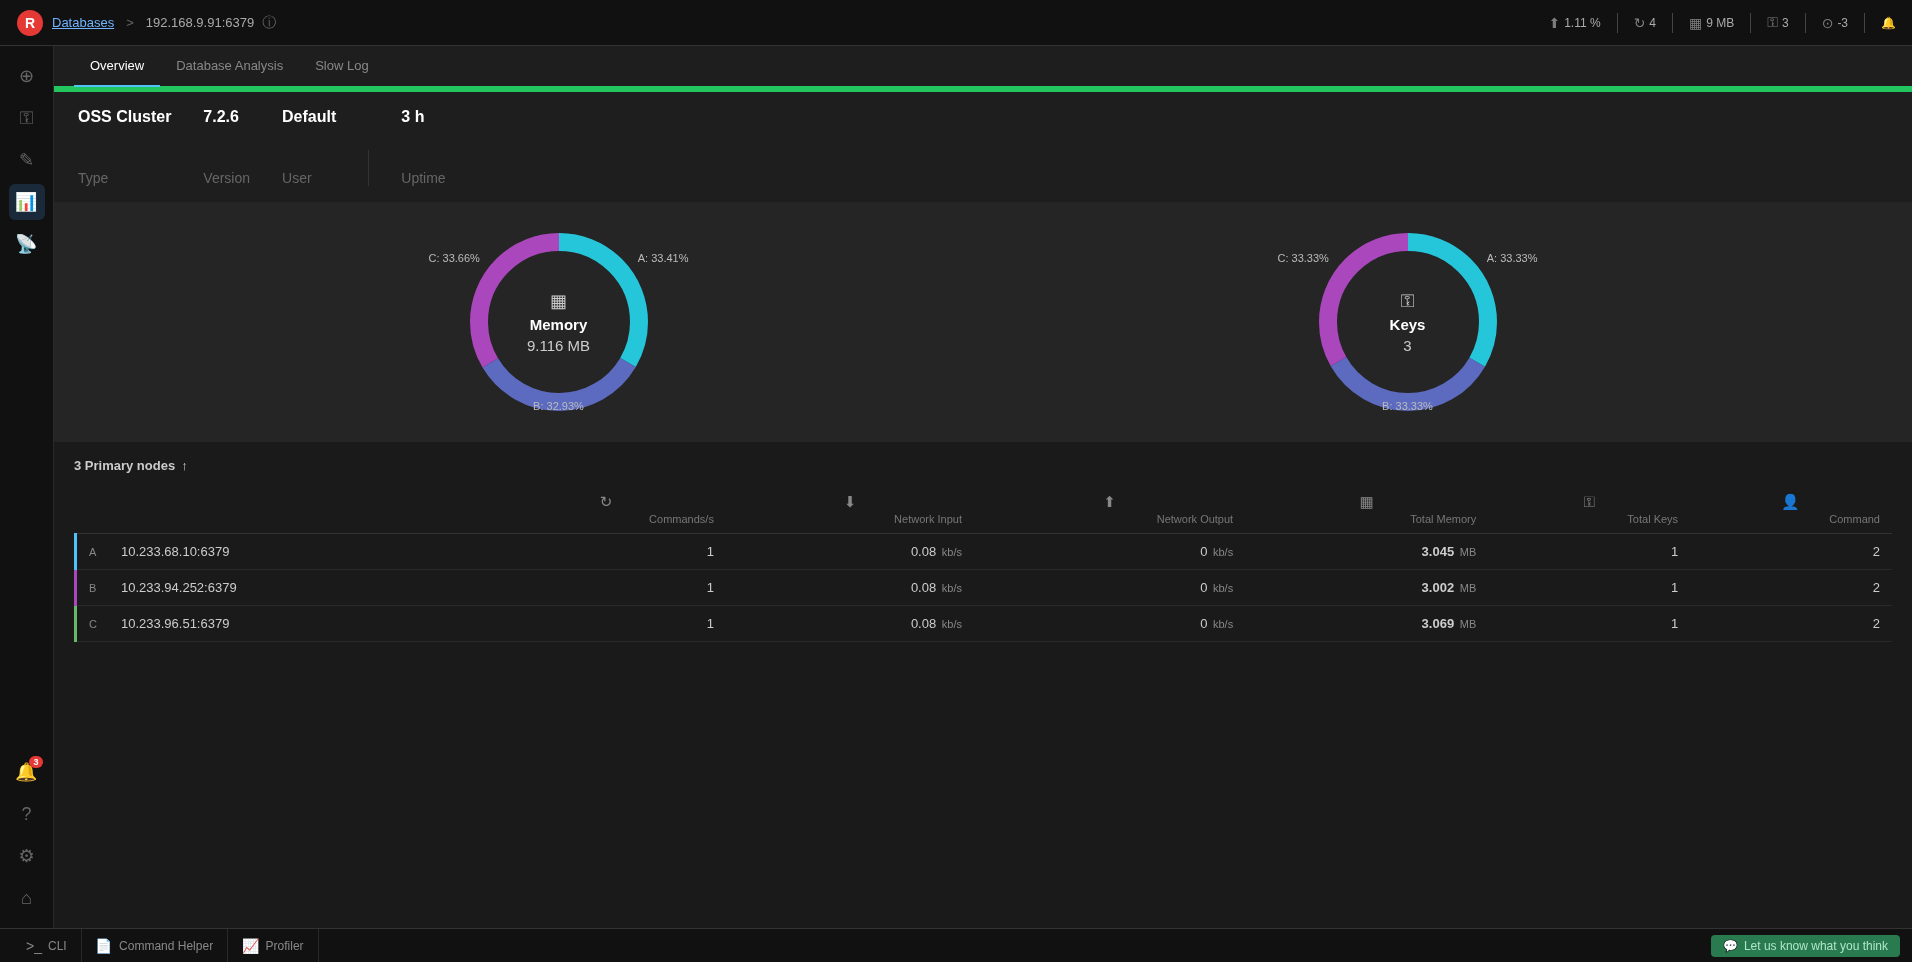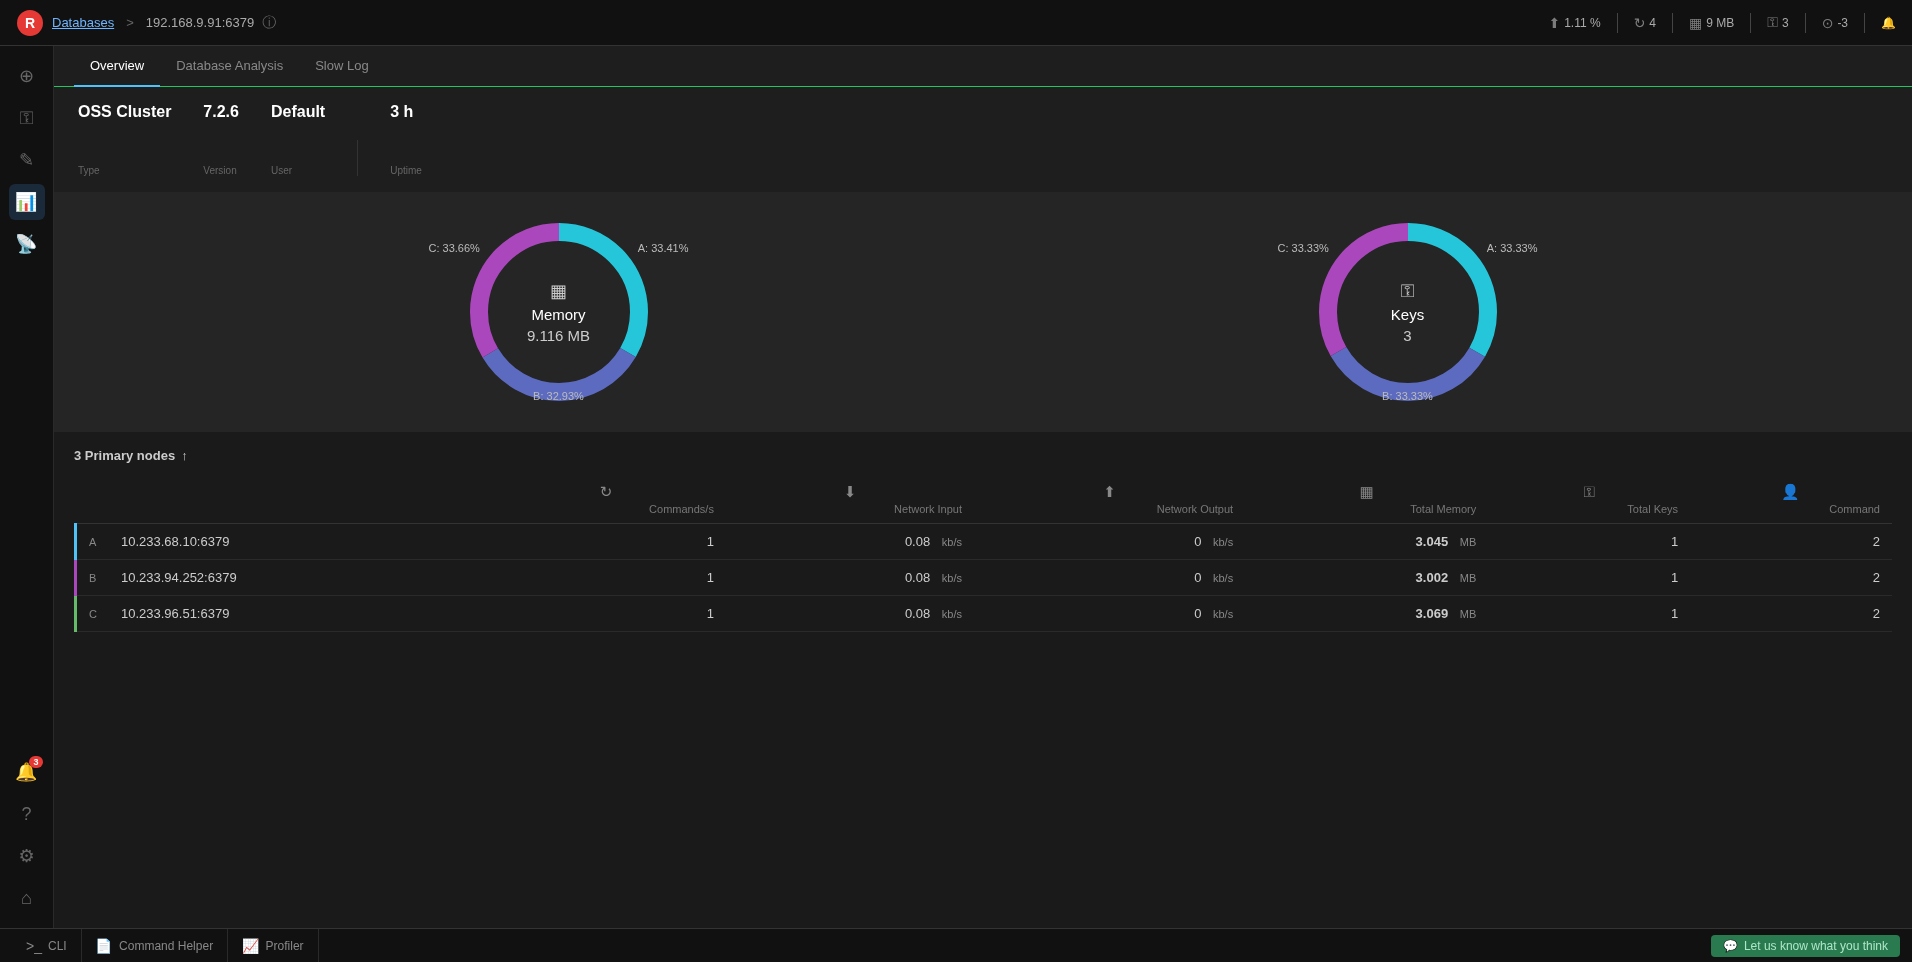--- a/index.html
+++ b/index.html
@@ -135,21 +135,21 @@
       display: flex;
       flex-direction: column;
     }
 
     
     .tabs-bar {
       background: #1e1e1e;
       padding: 0 20px;
       display: flex;
       gap: 0;
-      border-bottom: 1px solid #22c55e;
+      border-bottom: 6px solid #22c55e;
       flex-shrink: 0;
       align-items: center;
     }
     .tab {
       padding: 12px 16px;
       cursor: pointer;
       color: #888;
       font-size: 13px;
       border-bottom: 2px solid transparent;
       margin-bottom: -1px;
@@ -163,21 +163,21 @@
     .info-row {
       display: flex;
       align-items: flex-end;
       gap: 32px;
       padding: 16px 24px;
       background: #1e1e1e;
       flex-shrink: 0;
     }
     .info-item { display: flex; flex-direction: column; gap: 2px; }
     .info-value { font-size: 16px; font-weight: 600; color: #fff; }
-    .info-label { font-size: 10px; color: #666; margin-top: 42px; }
+    .info-label { font-size: 14px; color: #666; margin-top: 42px; }
     .info-divider { width: 1px; height: 36px; background: #333; }
 
     
     .charts-section {
       background: #252525;
       margin: 0;
       padding: 20px 80px;
       display: flex;
       align-items: center;
       justify-content: space-around;
@@ -202,21 +202,21 @@
       top: 50%;
       left: 50%;
       transform: translate(-50%, -50%);
       text-align: center;
       display: flex;
       flex-direction: column;
       align-items: center;
       gap: 4px;
     }
     .donut-center-icon { font-size: 18px; color: #ccc; }
-    .donut-center-title { font-size: 15px; font-weight: 400; color: #fff; }
+    .donut-center-title { font-size: 15px; font-weight: 700; color: #fff; }
     .donut-center-value { font-size: 15px; color: #ccc; }
 
     .donut-label {
       position: absolute;
       font-size: 11px;
       color: #bbb;
     }
     .label-a { top: 30px; right: -30px; }
     .label-b { bottom: 10px; left: 50%; transform: translateX(-50%); text-align: right; }
     .label-c { top: 30px; left: -30px; }
@@ -279,21 +279,21 @@
       width: 20px;
     }
 
     .node-row-a { border-left: 3px solid #4fc3f7; }
     .node-row-b { border-left: 3px solid #ab47bc; }
     .node-row-c { border-left: 3px solid #66bb6a; }
 
     .value-unit {
       color: #888;
       font-size: 11px;
-      margin-left: 8px;
+      margin-left: 2px;
     }
 
     
     .bottom-bar {
       background: #111;
       height: 34px;
       display: flex;
       align-items: center;
       padding: 0 12px;
       gap: 0;

